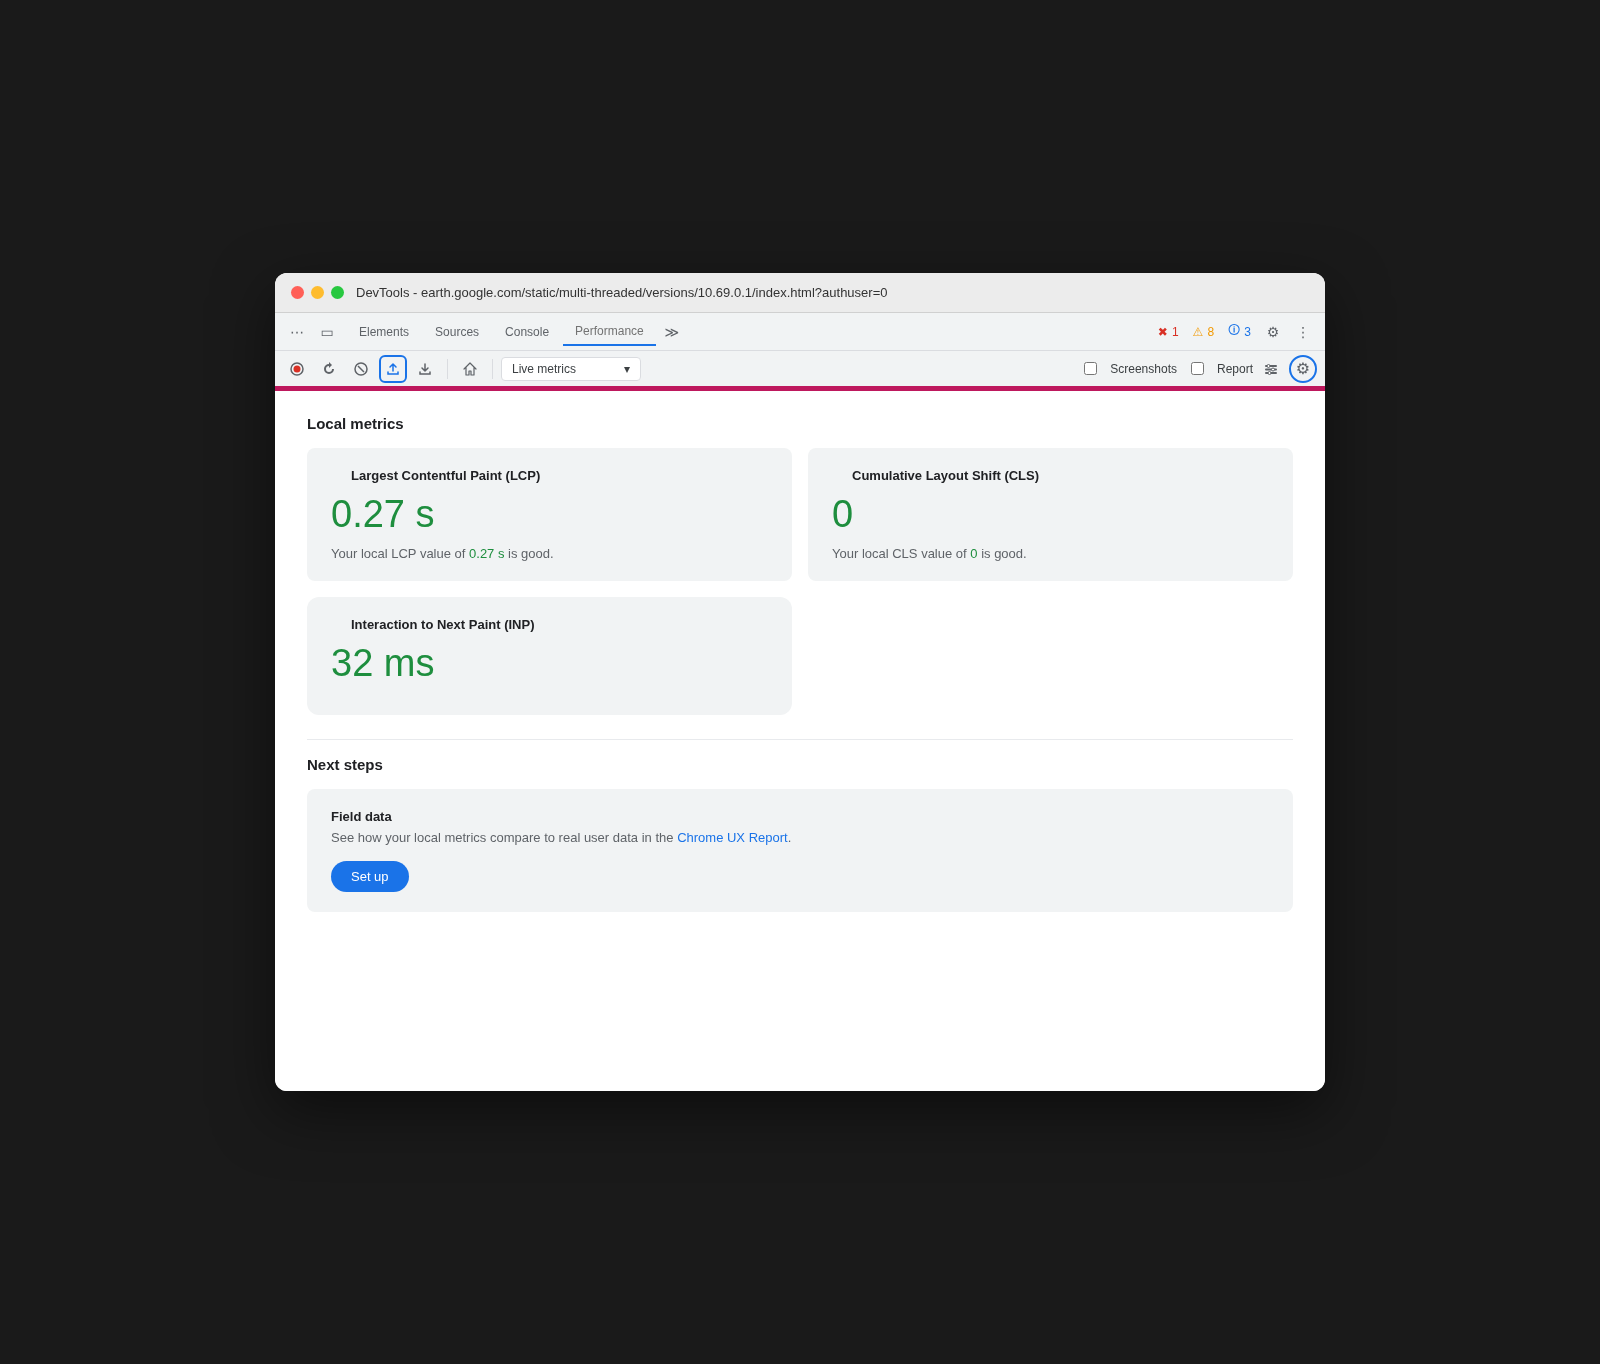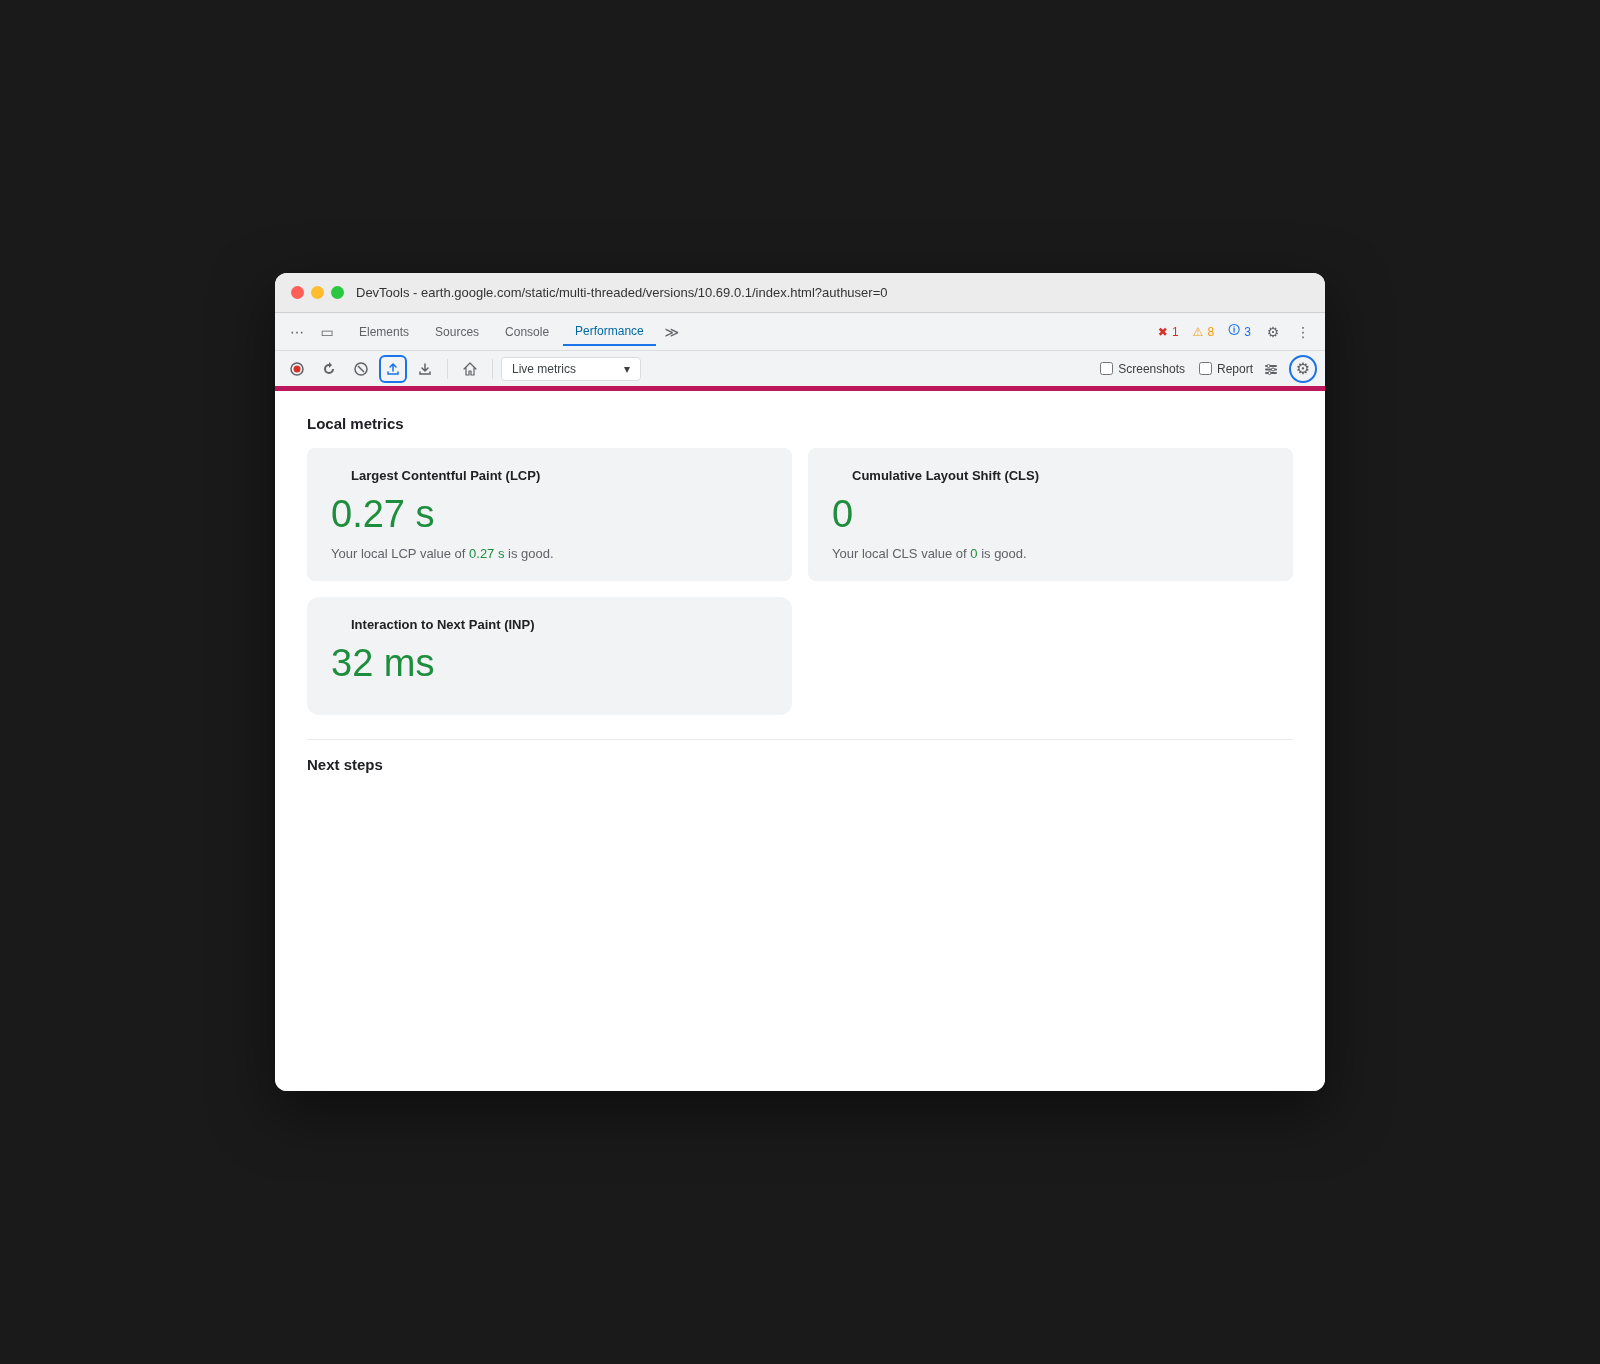--- a/index.html
+++ b/index.html
@@ -54,21 +54,21 @@
     }
     .devtools-tab {
       padding: 6px 12px;
       font-size: 12px;
       color: #5f6368;
       cursor: pointer;
       border-radius: 4px 4px 0 0;
       white-space: nowrap;
     }
     .devtools-tab.active {
-      color: #0369a1;
+      color: #737373;
       border-bottom: 2px solid #1a73e8;
       background: transparent;
     }
     .devtools-icons {
       display: flex;
       align-items: center;
       gap: 2px;
       margin-right: 4px;
     }
     .icon-btn {
@@ -141,21 +141,21 @@
     .checkbox-group {
       display: flex;
       align-items: center;
       gap: 14px;
       font-size: 12px;
       color: #3c4043;
     }
     .checkbox-item {
       display: flex;
       align-items: center;
-      gap: 5px;
+      gap: 13px;
       cursor: pointer;
     }
     .checkbox-item input[type="checkbox"] {
       width: 13px;
       height: 13px;
     }
     .content {
       background: #ffffff;
       padding: 24px 32px;
       min-height: 700px;
@@ -386,15 +386,22 @@
 
     <div class="bottom-row">
       <div class="inp-card">
         <div class="metric-name">Interaction to Next Paint (INP)</div>
         <div class="metric-value">32 ms</div>
       </div>
     </div>
 
     <div class="next-steps">
       <div class="section-title">Next steps</div>
+      <div class="field-data-card">
+        <div class="field-data-title">Field data</div>
+        <div class="field-data-desc">
+          <span>See how your local metrics compare to real user data in the </span><a href="#">Chrome UX Report</a><span>.</span>
+        </div>
+        <button class="setup-btn">Set up</button>
+      </div>
     </div>
   </div>
 </div>
 
 </body></html>

